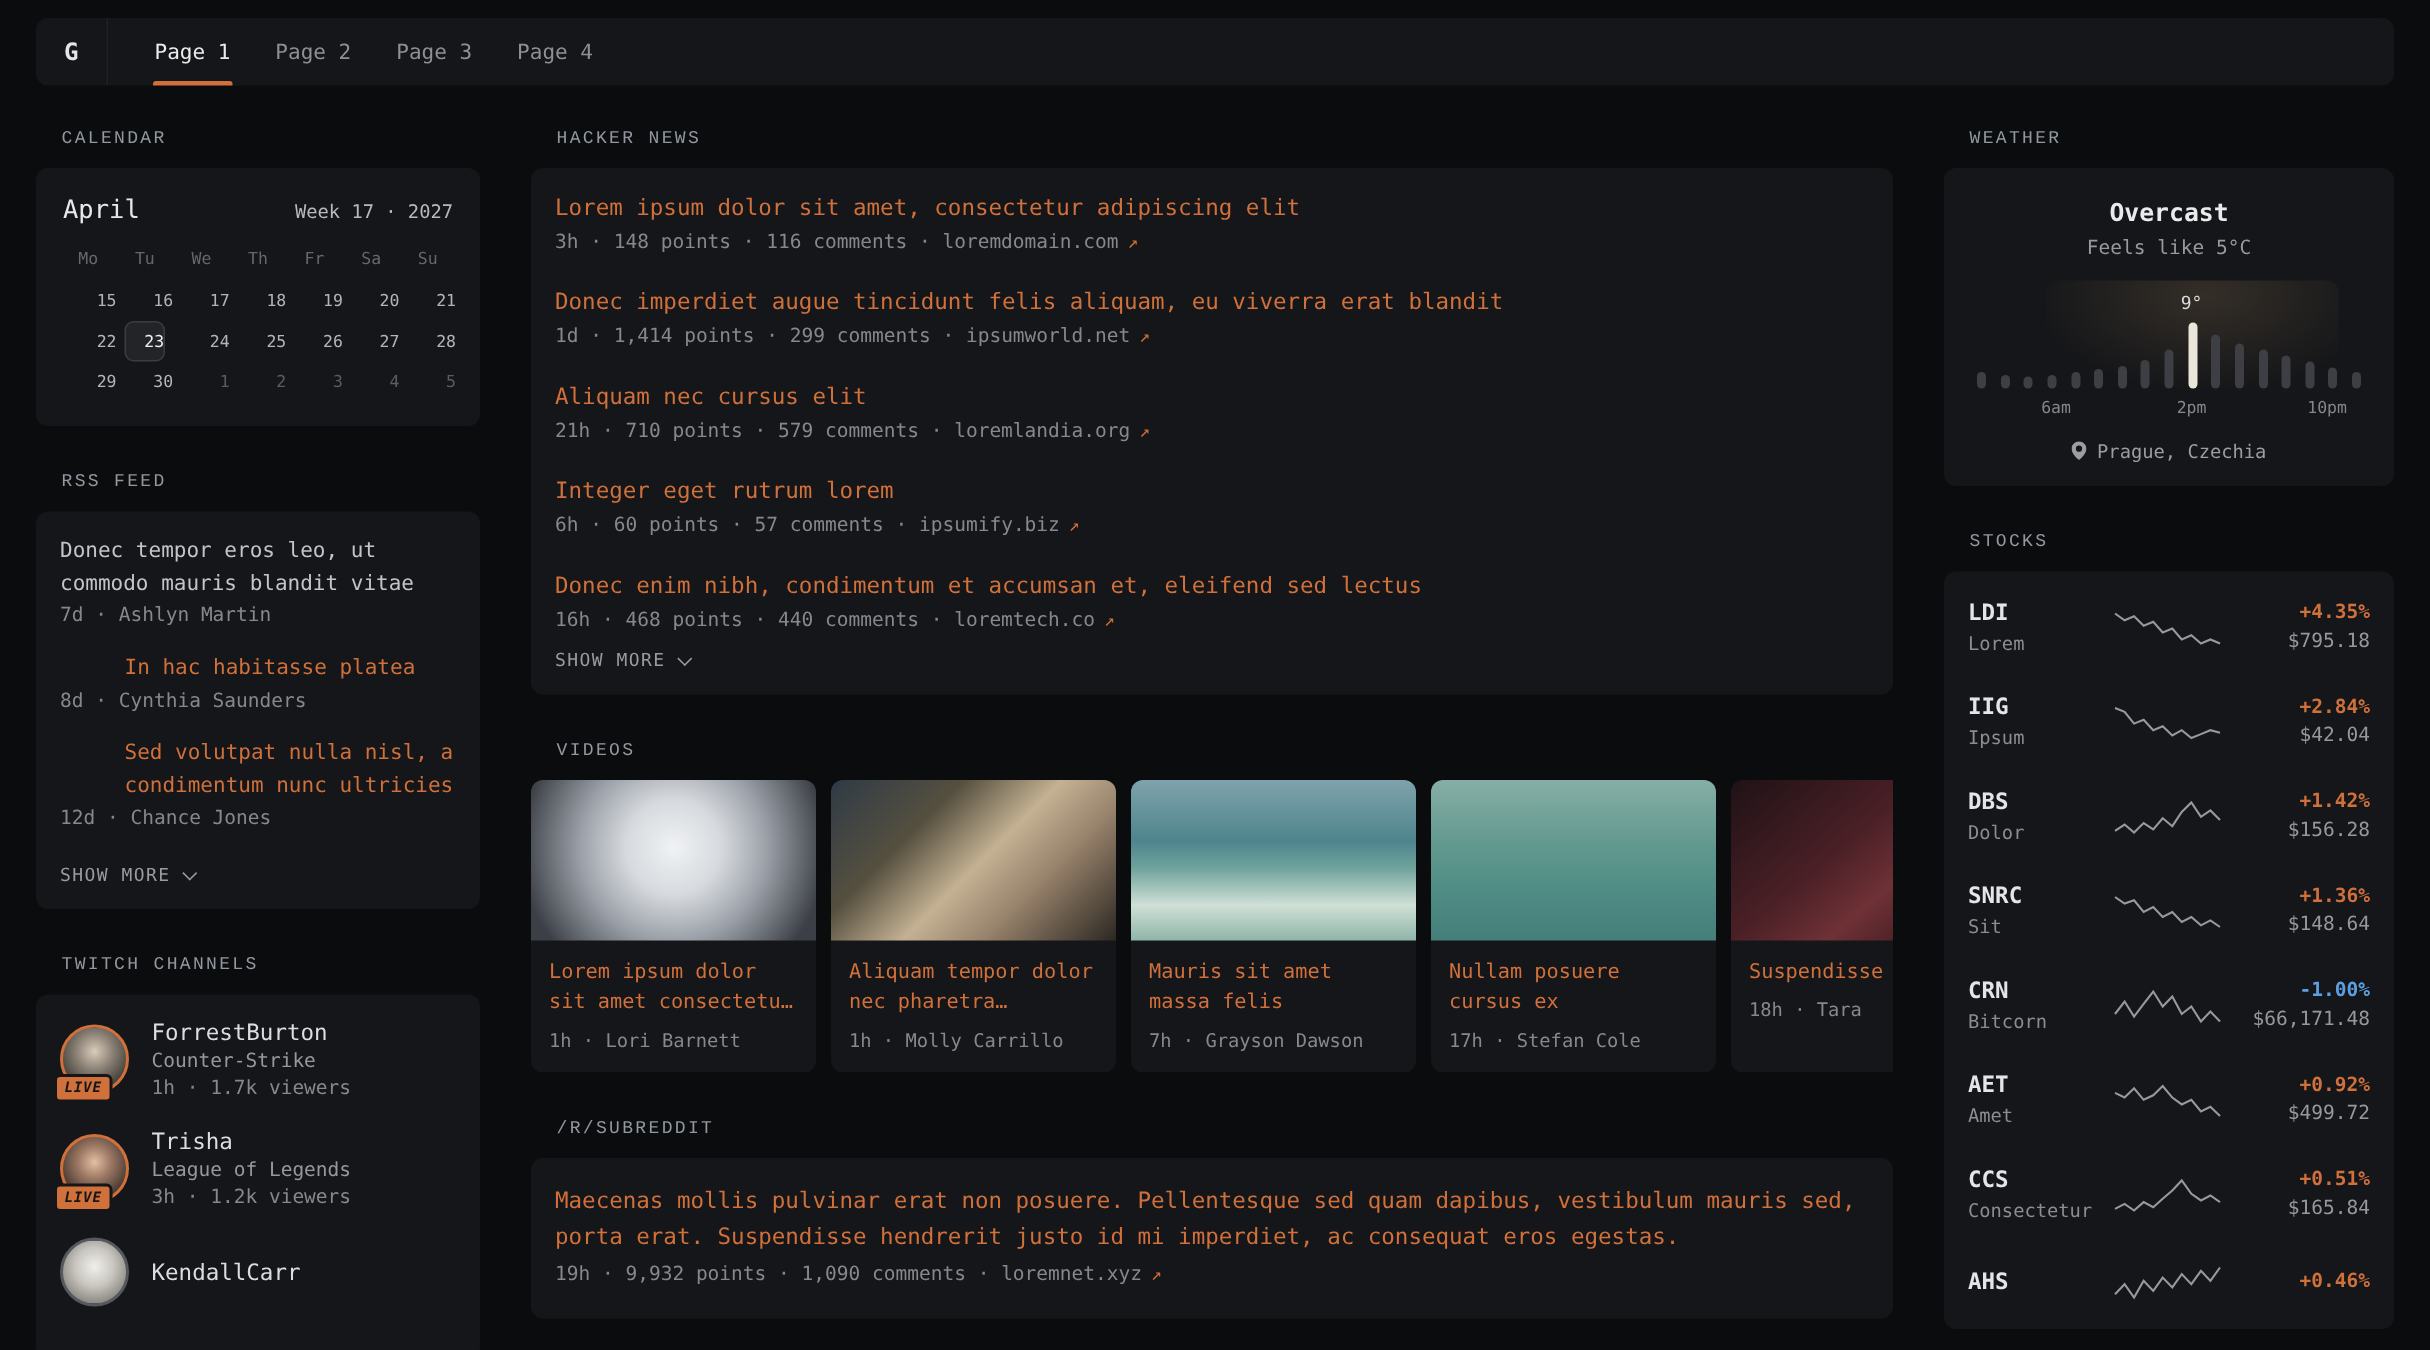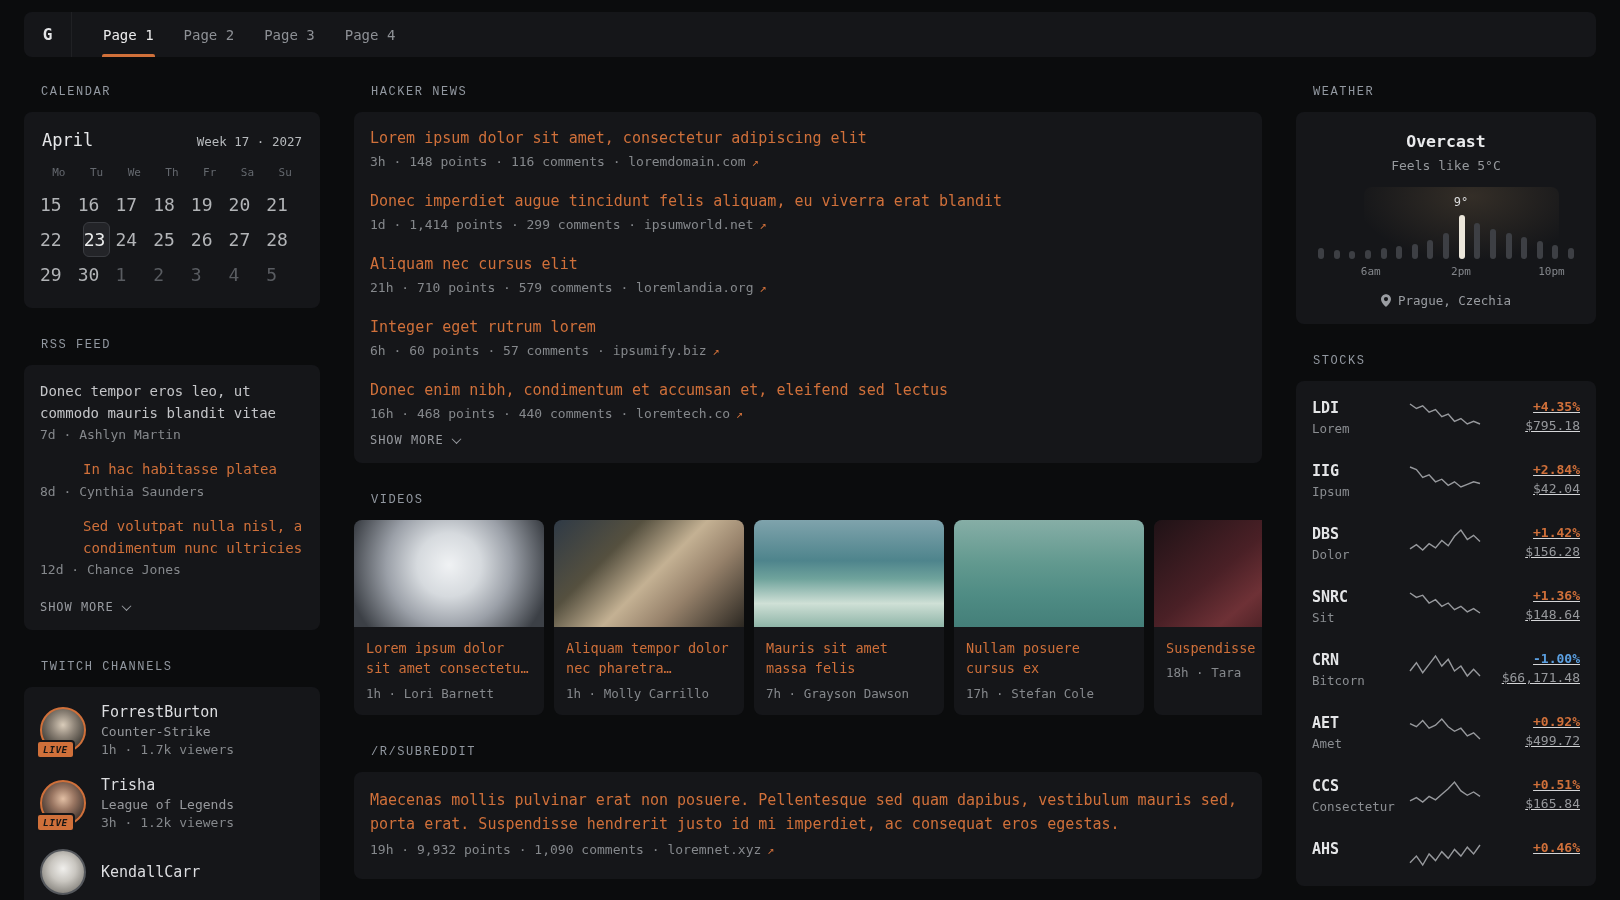--- a/index.html
+++ b/index.html
@@ -47,21 +47,21 @@
     color:#9298a0;margin:0 0 13px 17px;font-family:Liberation Mono, monospace;
   }
   .card{background:var(--card);border-radius:8px;padding:16px;}
   
   .cal-head{display:flex;justify-content:space-between;align-items:baseline;margin:2px 2px 16px;}
   .cal-month{font-size:17px;color:#e6e7e9;}
   .cal-week{font-size:12.5px;color:#b7babd;}
   .cal-grid{display:grid;grid-template-columns:repeat(7,1fr);}
   .cal-dows{margin-bottom:8px;}
   .cal-dow{font-size:11px;color:#64686e;text-align:center;}
-  .cal-day{font-size:18px;color:#b2b4b7;text-align:left;padding:7px 0;}
+  .cal-day{font-size:11px;color:#b2b4b7;text-align:right;padding:7px 0;}
   .cal-day.dim{color:#595c61;}
   .cal-day.today{
     background:#232428;border:1px solid #3a3c41;border-radius:6px;
     color:#eceded;padding:6px 0;margin:0 5px;
   }
   
   .rss-item{margin-bottom:17px;cursor:pointer;}
   .rss-title{font-size:14px;line-height:1.55;color:#c4c5c8;}
   .rss-title.accent{color:var(--accent);margin-left:43px;}
   .rss-meta{font-size:13px;color:var(--dim);margin-top:3px;}
@@ -127,26 +127,26 @@
     display:flex;align-items:flex-end;justify-content:space-between;
   }
   .w-bar{width:6px;border-radius:3px;background:#3d3f44;}
   .w-bar.hl{background:#ebe6da;}
   .peak-label{position:absolute;transform:translateX(-50%);font-size:12px;color:#dcddde;}
   .w-times{position:absolute;left:0;right:0;bottom:0;height:14px;}
   .w-time{position:absolute;transform:translateX(-50%);font-size:11px;color:#83868b;}
   .w-loc{display:flex;align-items:center;justify-content:center;gap:7px;margin-top:14px;font-size:12.5px;color:#9a9da2;}
   
   .stocks-card{padding:5px 16px;}
-  .stock-row{display:flex;align-items:flex-start;padding:13px 0;cursor:pointer;}
+  .stock-row{display:flex;align-items:center;padding:13px 0;cursor:pointer;}
   .s-info{width:90px;flex:none;}
   .s-ticker{font-size:15px;font-weight:700;color:#e4e5e7;}
   .s-name{font-size:12.5px;color:#8a8d91;margin-top:4px;}
   .s-spark{flex:1;display:flex;justify-content:center;align-items:center;}
-  .s-right{width:92px;flex:none;text-align:right;text-decoration:underline;}
+  .s-right{width:92px;flex:none;text-align:right;}
   .s-change{font-size:13px;font-weight:700;color:var(--accent);}
   .s-change.neg{color:var(--neg);}
   .s-price{font-size:13px;color:#96989c;margin-top:4px;}
 </style>
 </head>
 <body>
 
 <div class="page">
 
   <header class="topbar">

